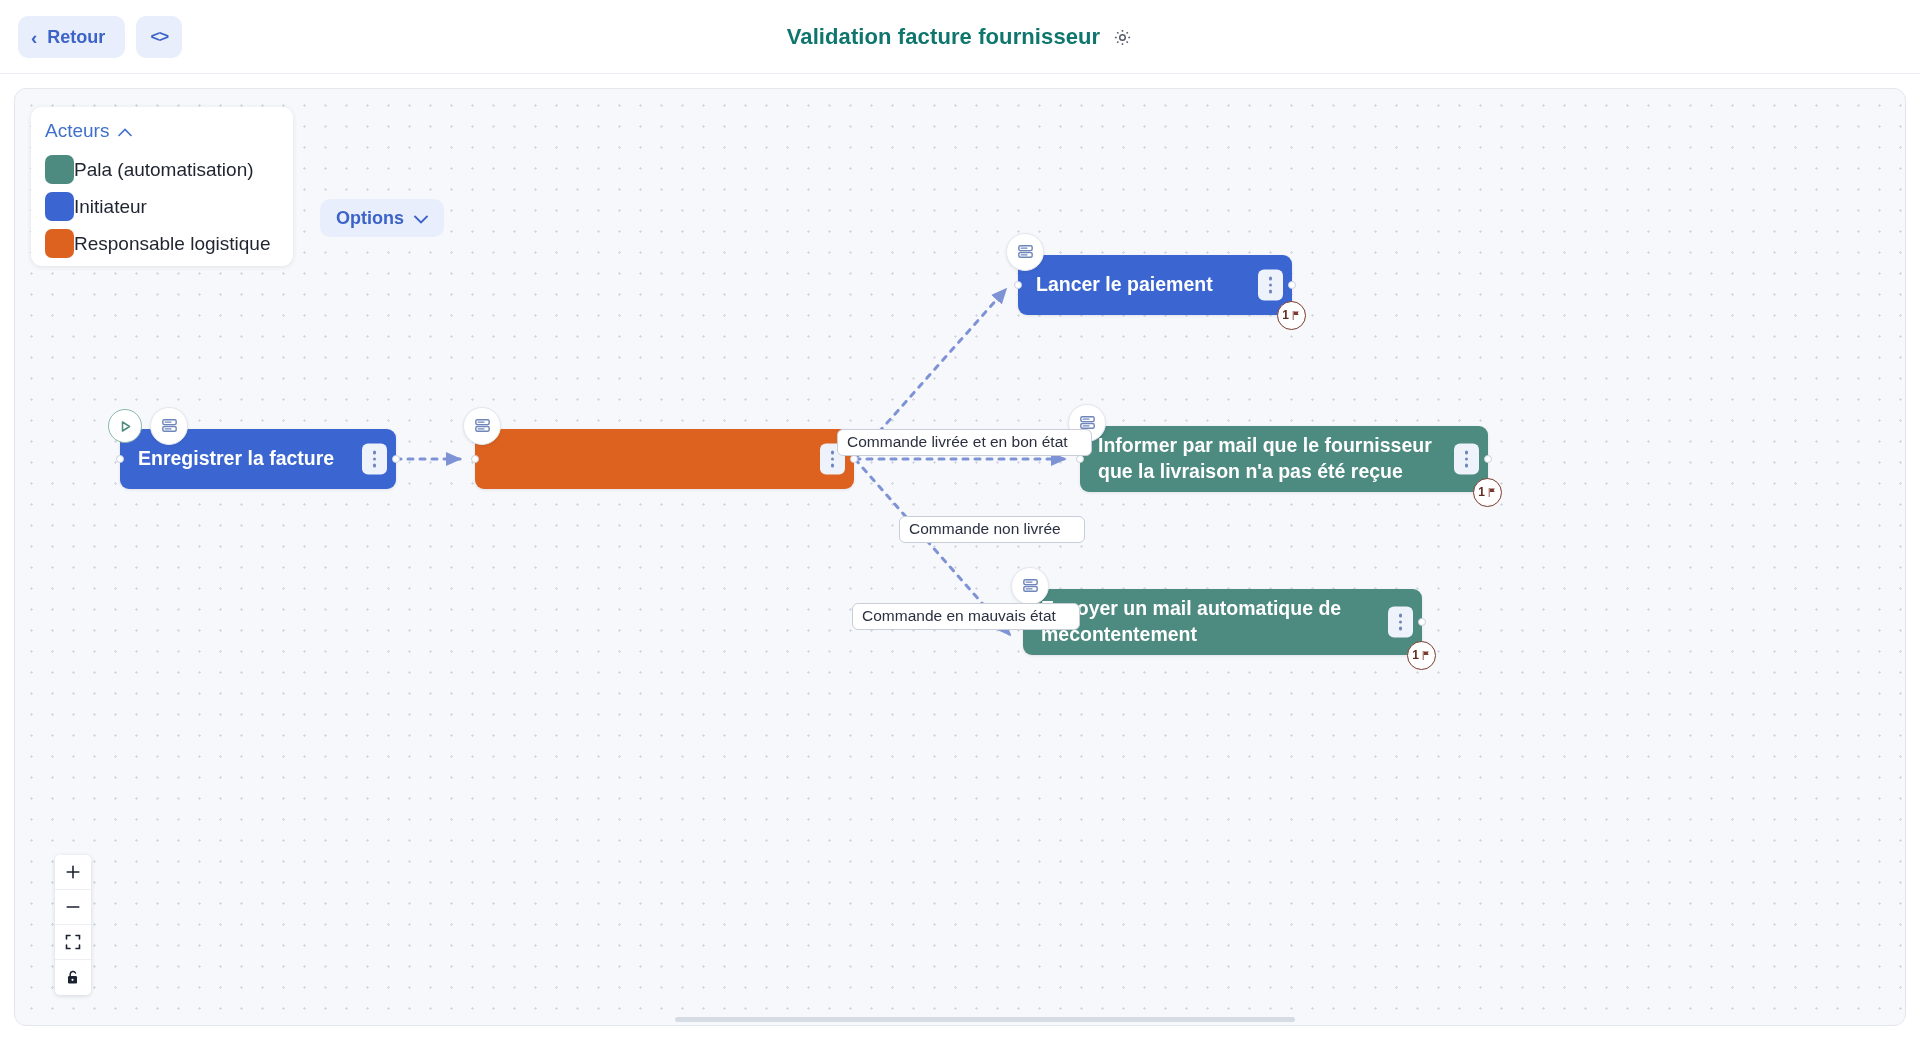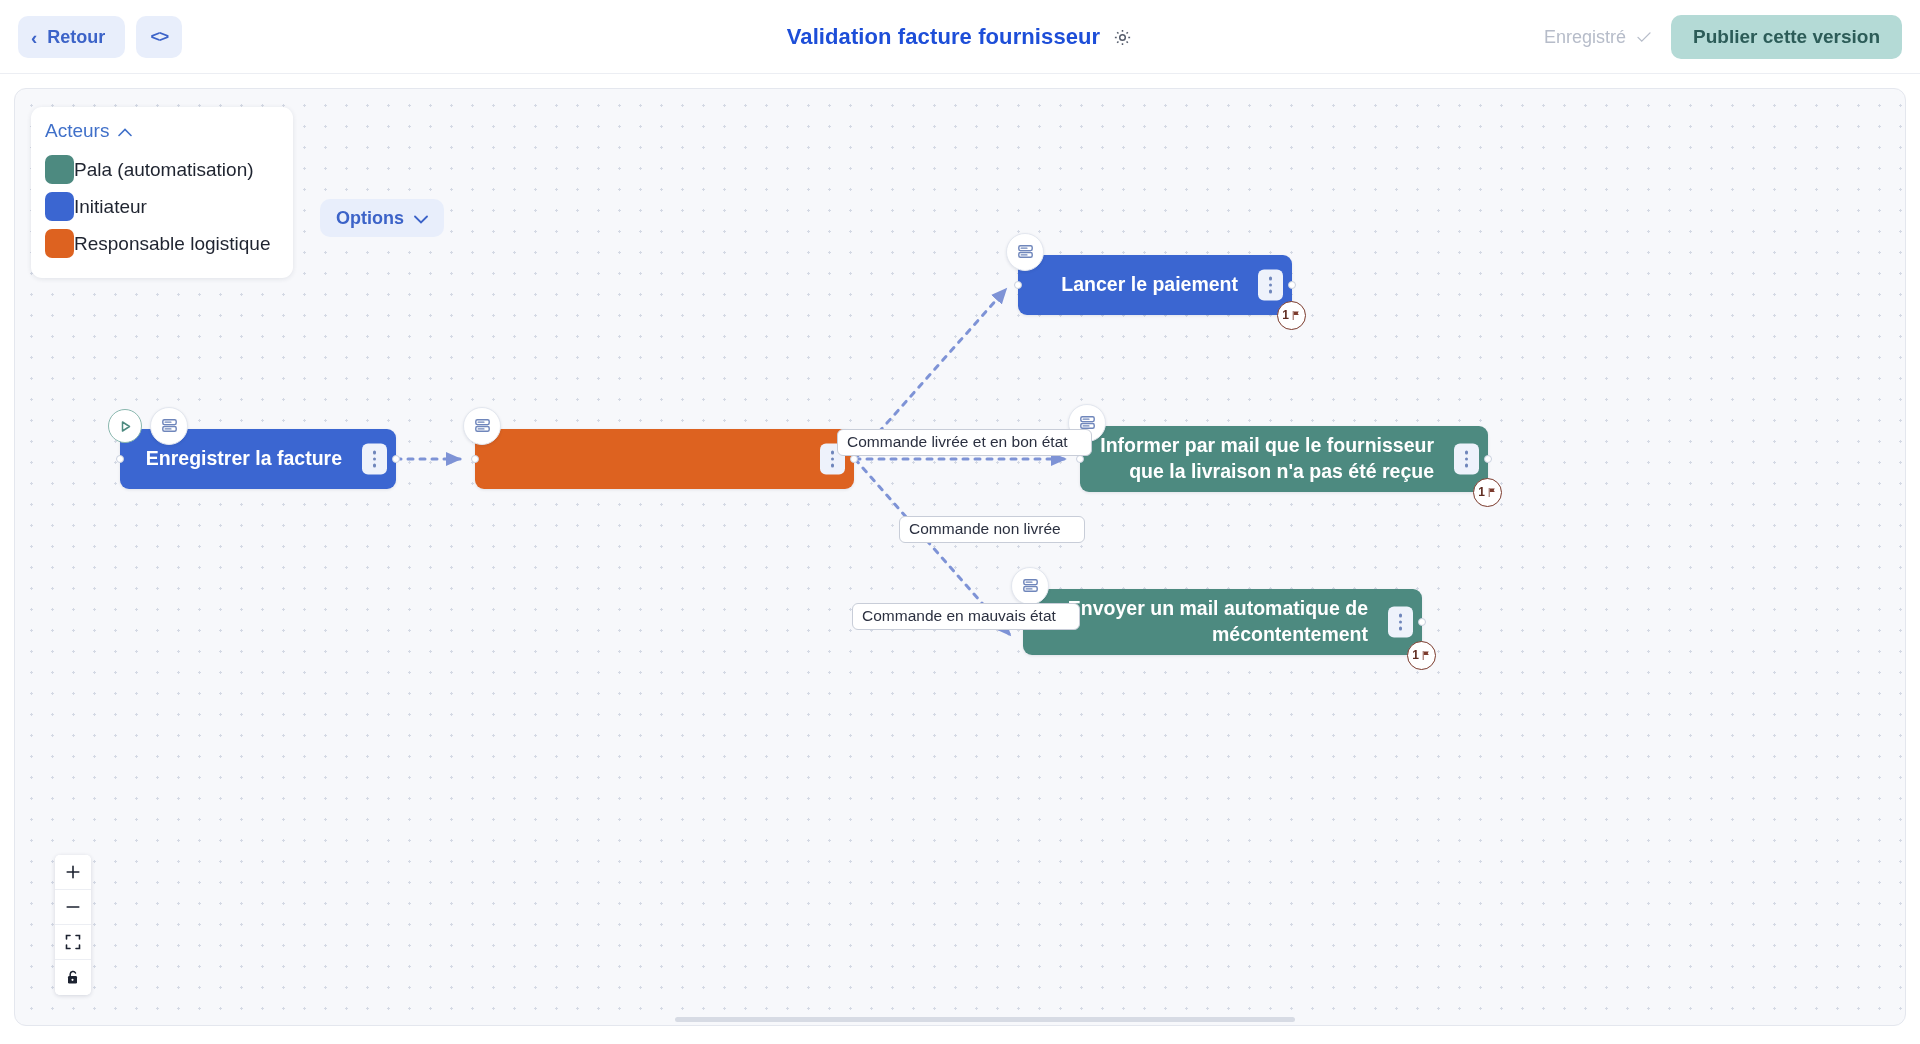--- a/index.html
+++ b/index.html
@@ -28,21 +28,21 @@
   #back-button { height: 42px; padding: 0 20px 0 13px; gap: 10px; font-size: 18px; }
   #back-button .chev { font-size: 19px; font-weight: bold; line-height: 1; color:#3c63c8; }
   #code-button { height: 42px; width: 46px; font-size: 17px; letter-spacing: -1px; }
 
   .tb-center {
     position: absolute; left: 0; top: 0; width: 1920px; height: 74px;
     display: flex; align-items: center; justify-content: center; gap: 12px;
     pointer-events: none;
   }
   #page-title {
-    font-size: 22px; font-weight: bold; color: #1d4ed8;
+    font-size: 22px; font-weight: bold; color: #0f766e;
     letter-spacing: .1px;
   }
   #settings-gear { pointer-events: auto; cursor: pointer; display: flex; align-items: center; }
 
   .tb-right { position: absolute; right: 18px; top: 0; height: 74px; display: flex; align-items: center; gap: 18px; }
   #saved-status { color: #b6bcc9; font-size: 18px; display: flex; align-items: center; gap: 9px; }
   #saved-check { display: flex; }
   #publish-button {
     background: #b4dad6; color: #2c5c58;
     border: none; border-radius: 10px;
@@ -62,21 +62,21 @@
     background-size: 21px 21px;
     background-position: 6px 6px;
   }
 
   
   #legend {
     position: absolute; left: 16px; top: 18px;
     width: 262px;
     background: #ffffff; border-radius: 11px;
     box-shadow: 0 1px 5px rgba(30,40,70,.10);
-    padding: 13px 14px 16px 14px;
+    padding: 13px 14px 4px 14px;
   }
   #legend-header {
     display: flex; align-items: center; gap: 9px;
     color: #4070c9; font-size: 19px; margin-bottom: 9px; cursor: pointer;
   }
   .legend-row { display: flex; align-items: center; height: 37px; }
   .swatch { width: 29px; height: 29px; border-radius: 7px; flex: none; }
   .legend-label { font-size: 19px; color: #1f2430; }
 
   #options-button {
@@ -106,21 +106,21 @@
     position: absolute; left: 660px; bottom: 3px; width: 620px; height: 5px;
     background: #d7dbe4; border-radius: 3px;
   }
 
   
   .node {
     position: absolute;
     border-radius: 9px;
     display: flex; align-items: center;
     color: #ffffff; font-weight: bold; font-size: 19.5px;
-    text-align: right;
+    text-align: left;
     padding: 0 54px 0 18px;
     line-height: 1.32;
     box-shadow: 0 1px 3px rgba(30,40,70,.10);
   }
   .node .node-label { flex: 1; }
   .node-menu {
     position: absolute; right: 9px; top: 50%; transform: translateY(-50%);
     width: 25px; height: 31px; border-radius: 6px;
     background: #eef2fb;
     display: flex; flex-direction: column; align-items: center; justify-content: center;
@@ -189,31 +189,20 @@
   <div class="tb-center">
     <div id="page-title">Validation facture fournisseur</div>
     <span id="settings-gear">
       <svg width="21" height="21" viewBox="0 0 24 24" fill="none" stroke="#555c6b" stroke-width="1.7">
         <circle cx="12" cy="12" r="3.2"></circle>
         <path d="M12 3.3v2.1M12 18.6v2.1M3.3 12h2.1M18.6 12h2.1M5.9 5.9l1.5 1.5M16.6 16.6l1.5 1.5M18.1 5.9l-1.5 1.5M7.4 16.6l-1.5 1.5"></path>
       </svg>
     </span>
   </div>
 
-  <div class="tb-right">
-    <div id="saved-status">
-      <span>Enregistré</span>
-      <span id="saved-check">
-        <svg width="18" height="18" viewBox="0 0 24 24" fill="none" stroke="#b6bcc9" stroke-width="1.8" stroke-linecap="round">
-          <path d="M4 12.5l5 5L20 6.5"></path>
-        </svg>
-      </span>
-    </div>
-    <button id="publish-button">Publier cette version</button>
-  </div>
 </div>
 
 <div id="canvas-wrap">
 
   <svg id="edges">
     <defs>
       <marker id="ah" viewBox="0 0 10 10" refX="8" refY="5" markerWidth="6" markerHeight="6" orient="auto-start-reverse">
         <path d="M0,1 L9,5 L0,9 z" fill="#7e93d6"></path>
       </marker>
     </defs>

